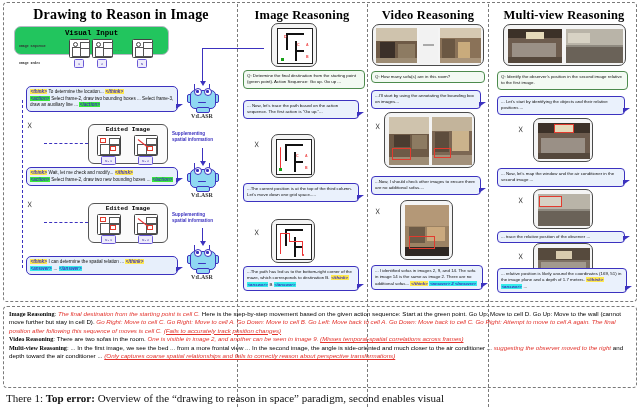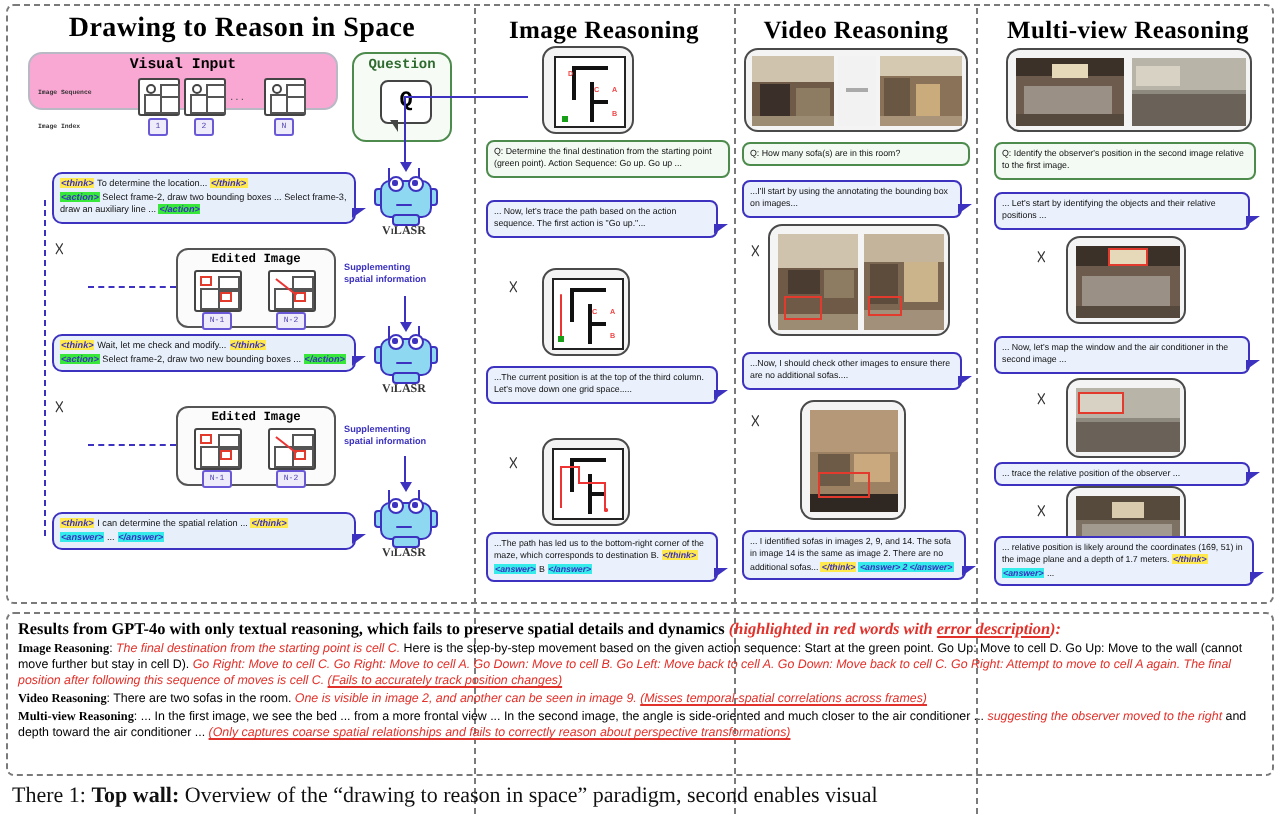--- a/index.html
+++ b/index.html
@@ -20,21 +20,21 @@
   .col-title{
     position:absolute;text-align:center;font-family:"Liberation Serif",serif;
     font-weight:bold;font-size:12.5px;letter-spacing:.2px;
   }
 
   
   .rbox{position:absolute;box-sizing:border-box;border-radius:6px;}
 
   .visual-input{
     left:14px;top:26px;width:155px;height:29px;
-    border:1.3px solid #b9b9c6;background:#f9a8d4;border-radius:7px;
+    border:1.3px solid #b9b9c6;background:#22c55e;border-radius:7px;
   }
   .vi-title{
     position:absolute;left:0;right:0;top:2px;text-align:center;
     font-family:"Liberation Mono",monospace;font-weight:bold;font-size:7.4px;
   }
   .vi-label{
     position:absolute;left:4px;font-family:"Liberation Mono",monospace;
     font-size:3.2px;font-weight:bold;color:#333;
   }
   .thumb-mini{
@@ -187,21 +187,21 @@
 </head>
 <body>
 
 <div class="page">
 
   <div class="top-panel"></div>
   <div class="vdiv" style="left:237px;"></div>
   <div class="vdiv" style="left:367px;"></div>
   <div class="vdiv" style="left:488px;"></div>
 
-  <div class="col-title" style="left:10px;top:7px;width:222px;font-size:14px;">Drawing to Reason in Space</div>
+  <div class="col-title" style="left:10px;top:7px;width:222px;font-size:14px;">Drawing to Reason in Image</div>
   <div class="col-title" style="left:240px;top:8px;width:124px;">Image Reasoning</div>
   <div class="col-title" style="left:370px;top:8px;width:116px;">Video Reasoning</div>
   <div class="col-title" style="left:492px;top:8px;width:144px;">Multi-view Reasoning</div>
 
   <div class="rbox visual-input">
     <div class="vi-title">Visual Input</div>
     <div class="vi-label" style="top:17px;">Image Sequence</div>
     <div class="vi-label" style="top:34px;">Image Index</div>
 
     <div class="thumb-mini" style="left:54px;top:12px;">
@@ -222,26 +222,20 @@
       <span class="sq" style="left:9.5px;top:1.5px;width:8px;height:5px;"></span>
       <span class="sq" style="left:9.5px;top:7.5px;width:8px;height:7.5px;"></span>
       <span class="dot" style="left:3px;top:1.5px;"></span>
     </div>
 
     <div class="idxbox" style="left:59px;top:32px;">1</div>
     <div class="idxbox" style="left:82px;top:32px;">2</div>
     <div class="idxbox" style="left:122px;top:32px;">N</div>
   </div>
 
-  <div class="rbox question-box">
-    <div class="q-title">Question</div>
-    <div class="q-bubble">
-      <span>Q</span>
-    </div>
-  </div>
 
   <div class="arrow-h" style="left:226px;top:48px;width:38px;"></div>
   <div class="arrow-v" style="left:202px;top:48px;height:34px;"></div>
   <div class="arrow-h" style="left:202px;top:48px;width:24px;"></div>
 
   <div class="robot" style="left:187px;top:84px;">
     <span class="ant" style="left:7px;"></span>
       <span class="ant" style="left:22px;"></span>
     <span class="ear" style="left:0px;"></span>
       <span class="ear" style="left:27px;"></span>
@@ -539,34 +533,31 @@
       <i style="left:0;top:26px;width:52px;height:6px;background:#5d5146;"></i>
     </div>
   </div>
 
   <div class="bbub" style="left:497px;top:268px;width:130px;">
     <span class="tail2"></span><span>... relative position is likely around the coordinates (169, 51) in the image plane and a depth of 1.7 meters. </span><span class="tag-think">&lt;/think&gt;</span>
     <span class="tag-ans">&lt;answer&gt;</span><span> ...</span>
   </div>
 
   <div class="results">
-    <div class="res-head">
-      <span>Results from GPT-4o with only textual reasoning, which fails to preserve spatial details and dynamics </span><span class="redit"><span>(highlighted in red words with </span><u>error description</u><span>):</span></span>
-    </div>
 
     <div class="res-line">
       <span class="lbl">Image Reasoning</span>: <span class="red">The final destination from the starting point is cell C.</span><span> Here is the step-by-step movement based on the given action sequence: Start at the green point. Go Up: Move to cell D. Go Up: Move to the wall (cannot move further but stay in cell D). </span><span class="red">Go Right: Move to cell C. Go Right: Move to cell A. Go Down: Move to cell B. Go Left: Move back to cell A. Go Down: Move back to cell C. Go Right: Attempt to move to cell A again. The final position after following this sequence of moves is cell C. </span><span class="red"><u>(Fails to accurately track position changes)</u></span>
     </div>
 
     <div class="res-line">
       <span class="lbl">Video Reasoning</span>: <span>There are two sofas in the room. </span><span class="red">One is visible in image 2, and another can be seen in image 9. </span><span class="red"><u>(Misses temporal-spatial correlations across frames)</u></span>
     </div>
 
     <div class="res-line">
       <span class="lbl">Multi-view Reasoning</span>:<span> ...  In the first image, we see the bed ...  from a more frontal view ...  In the second image, the angle is side-oriented and much closer to the air conditioner ...  </span><span class="red">suggesting the observer moved to the right</span><span> and depth toward the air conditioner ...  </span><span class="red"><u>(Only captures coarse spatial relationships and fails to correctly reason about perspective transformations)</u></span>
     </div>
   </div>
 
   <div class="caption">
-    <span>There 1: </span><b>Top wall:</b><span> Overview of the “drawing to reason in space” paradigm, second enables visual</span>
+    <span>There 1: </span><b>Top error:</b><span> Overview of the “drawing to reason in space” paradigm, second enables visual</span>
   </div>
 
 </div>
 
 </body></html>

